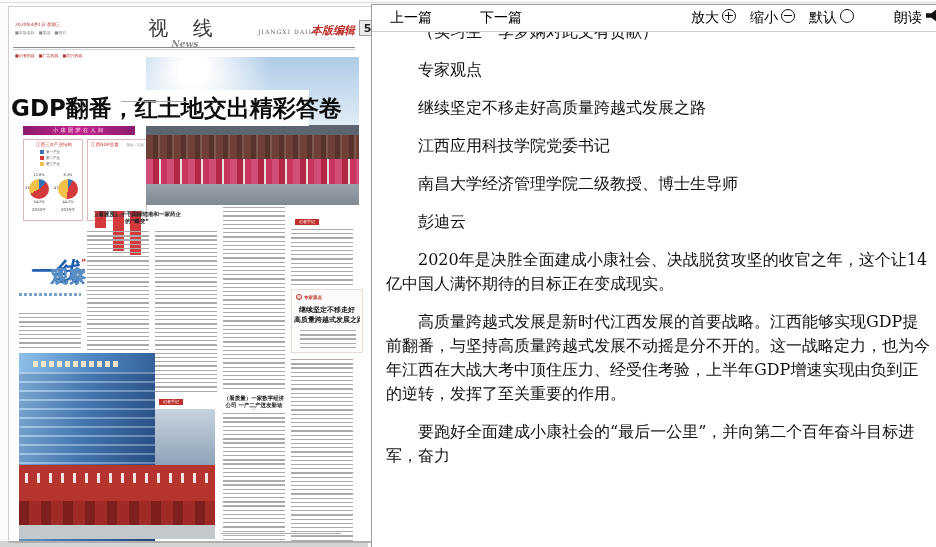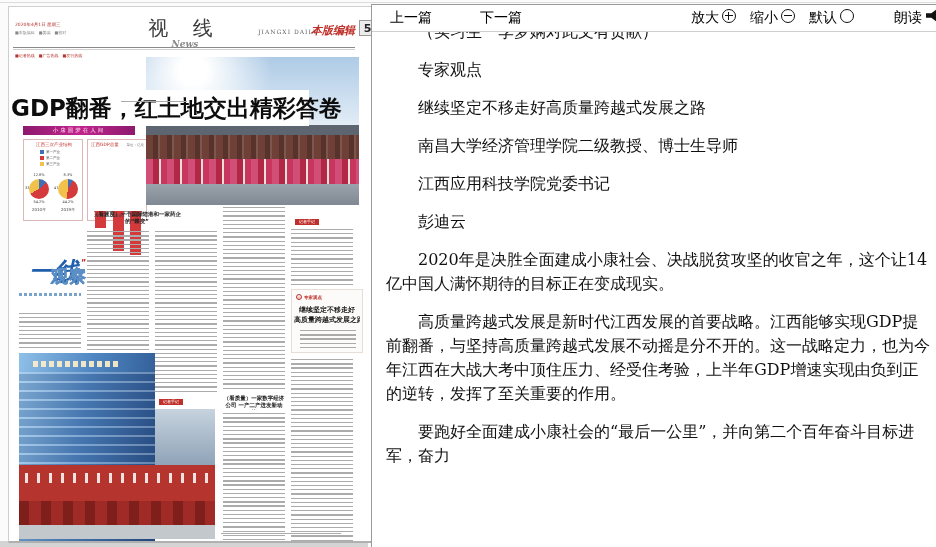--- a/index.html
+++ b/index.html
@@ -272,20 +272,20 @@
     </span>
     <span class="tb-btn tb-read">
       <span>朗读</span>
       <span class="speaker"></span>
     </span>
   </div>
   <div class="content">
     <p class="first">（实习生　李梦娴对此文有贡献）</p>
     <p>专家观点</p>
     <p>继续坚定不移走好高质量跨越式发展之路</p>
+    <p>江西应用科技学院党委书记</p>
     <p>南昌大学经济管理学院二级教授、博士生导师</p>
-    <p>江西应用科技学院党委书记</p>
     <p>彭迪云</p>
     <p>2020年是决胜全面建成小康社会、决战脱贫攻坚的收官之年，这个让14亿中国人满怀期待的目标正在变成现实。</p>
     <p>高质量跨越式发展是新时代江西发展的首要战略。江西能够实现GDP提前翻番，与坚持高质量跨越式发展不动摇是分不开的。这一战略定力，也为今年江西在大战大考中顶住压力、经受住考验，上半年GDP增速实现由负到正的逆转，发挥了至关重要的作用。</p>
     <p>要跑好全面建成小康社会的“最后一公里”，并向第二个百年奋斗目标进军，奋力</p>
   </div>
 </div>
 
 </body></html>

